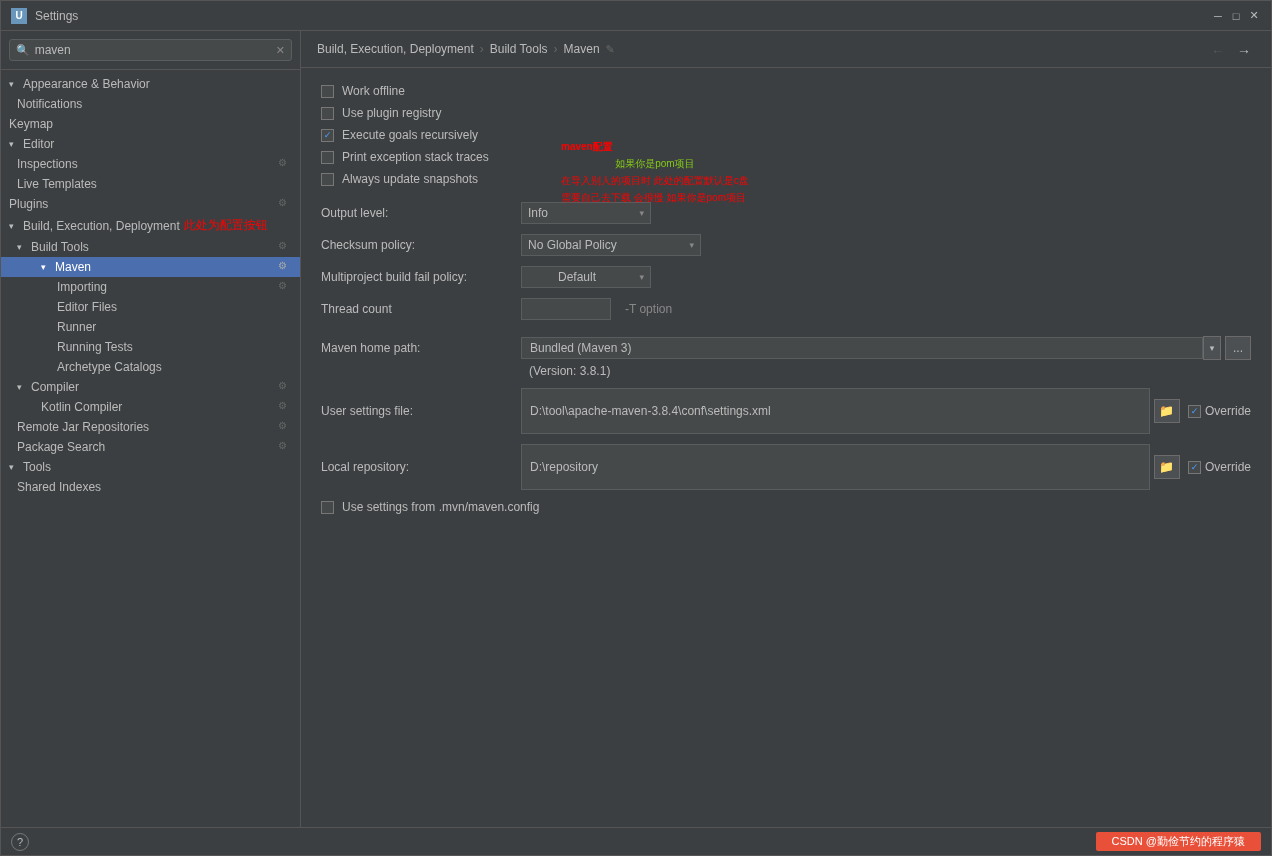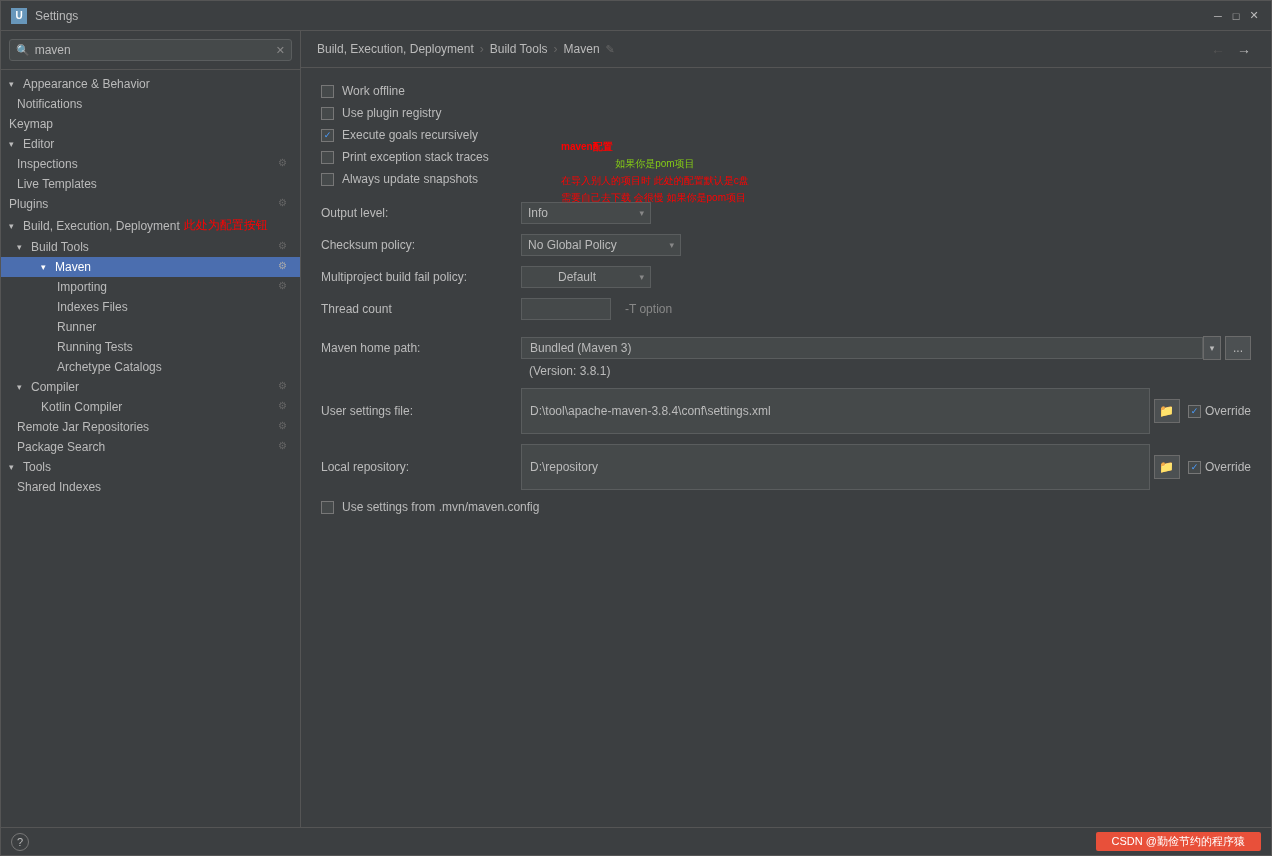--- a/index.html
+++ b/index.html
@@ -559,21 +559,21 @@
           <span class="chevron">▾</span>
           <span>Maven</span>
           <span class="sidebar-ext-icon" style="font-size:10px;color:#aaa;">⚙</span>
         </div>
 
         <div class="nav-item nav-indent-3">
           <span>Importing</span>
           <span class="sidebar-ext-icon" style="font-size:10px;color:#666;">⚙</span>
         </div>
         <div class="nav-item nav-indent-3">
-          <span>Indexes Files</span>
+          <span>Editor Files</span>
         </div>
         <div class="nav-item nav-indent-3">
           <span>Runner</span>
         </div>
         <div class="nav-item nav-indent-3">
           <span>Running Tests</span>
         </div>
         <div class="nav-item nav-indent-3">
           <span>Archetype Catalogs</span>
         </div>
@@ -658,21 +658,21 @@
             <div class="select-box" style="width:130px;">
               <span>Info</span>
               <span class="dropdown-arrow">▾</span>
             </div>
           </div>
         </div>
 
         <div class="field-row">
           <span class="field-label">Checksum policy:</span>
           <div class="field-control">
-            <div class="select-box" style="width:160px;">
+            <div class="select-box" style="width:180px;">
               <span>No Global Policy</span>
               <span class="dropdown-arrow">▾</span>
             </div>
           </div>
         </div>
 
         <div class="field-row">
           <span class="field-label">Multiproject build fail policy:</span>
           <div class="field-control">
             <div class="select-box" style="width:130px;padding-left:36px;">

